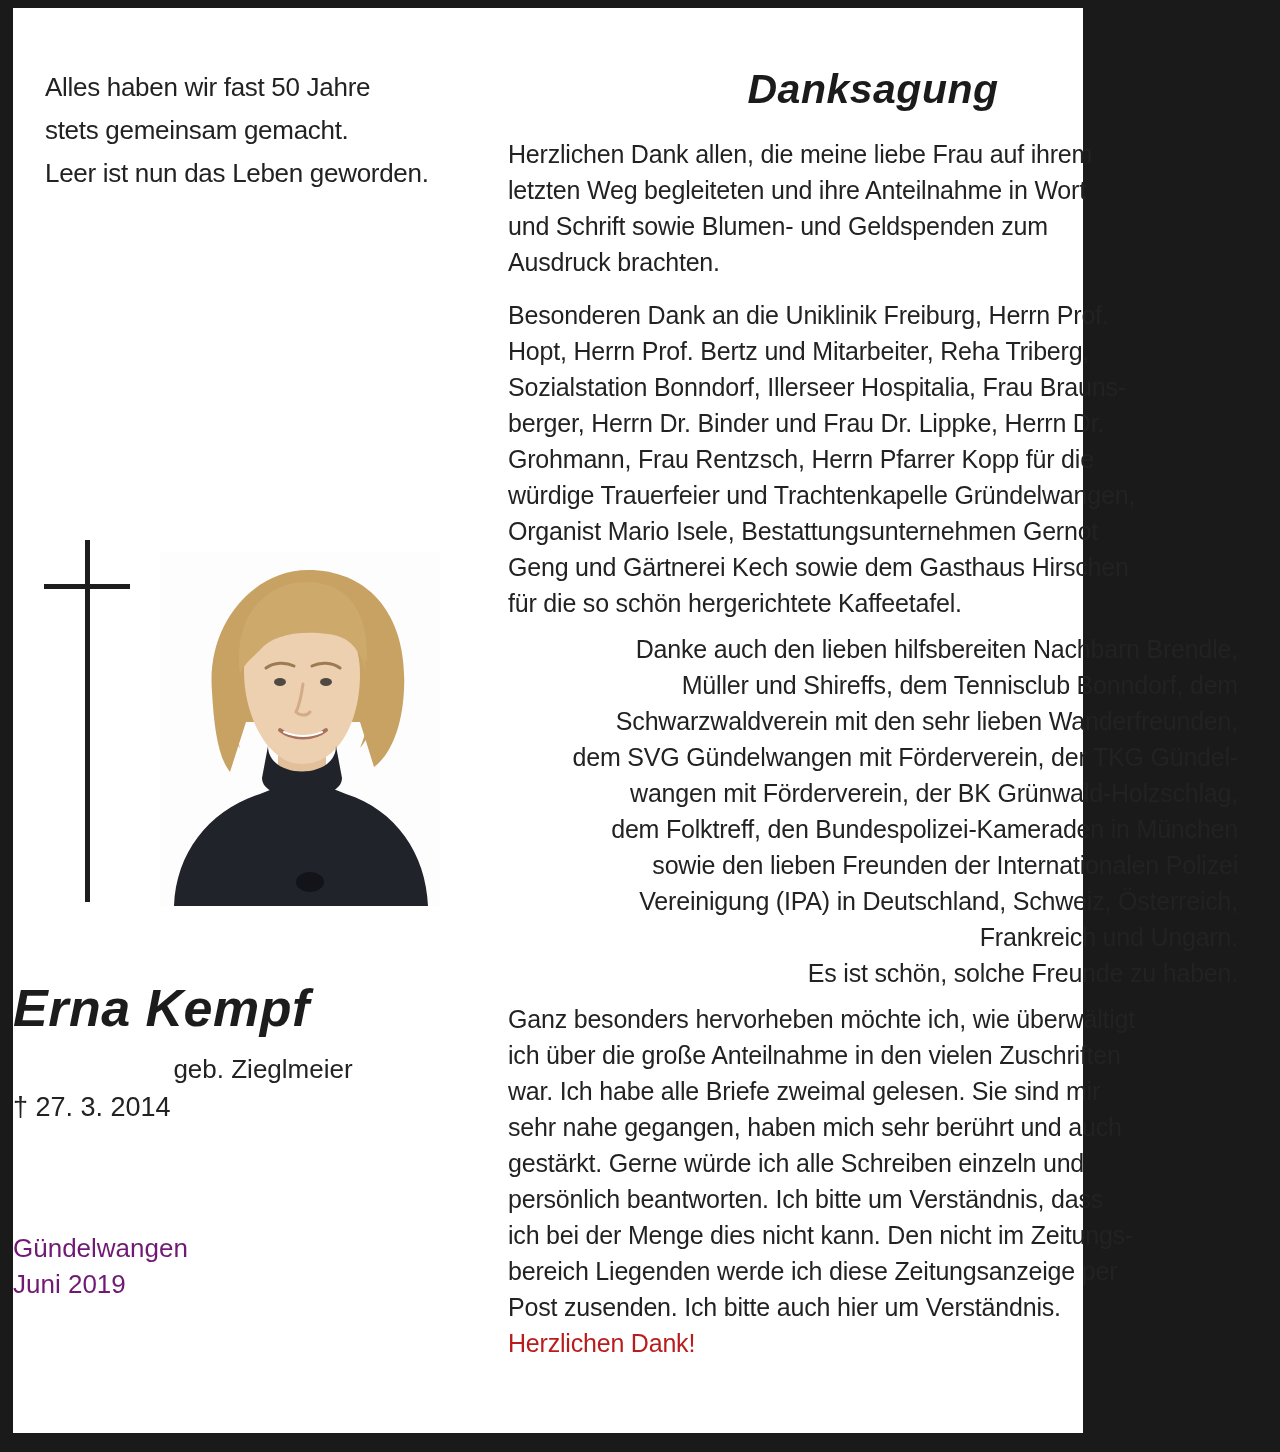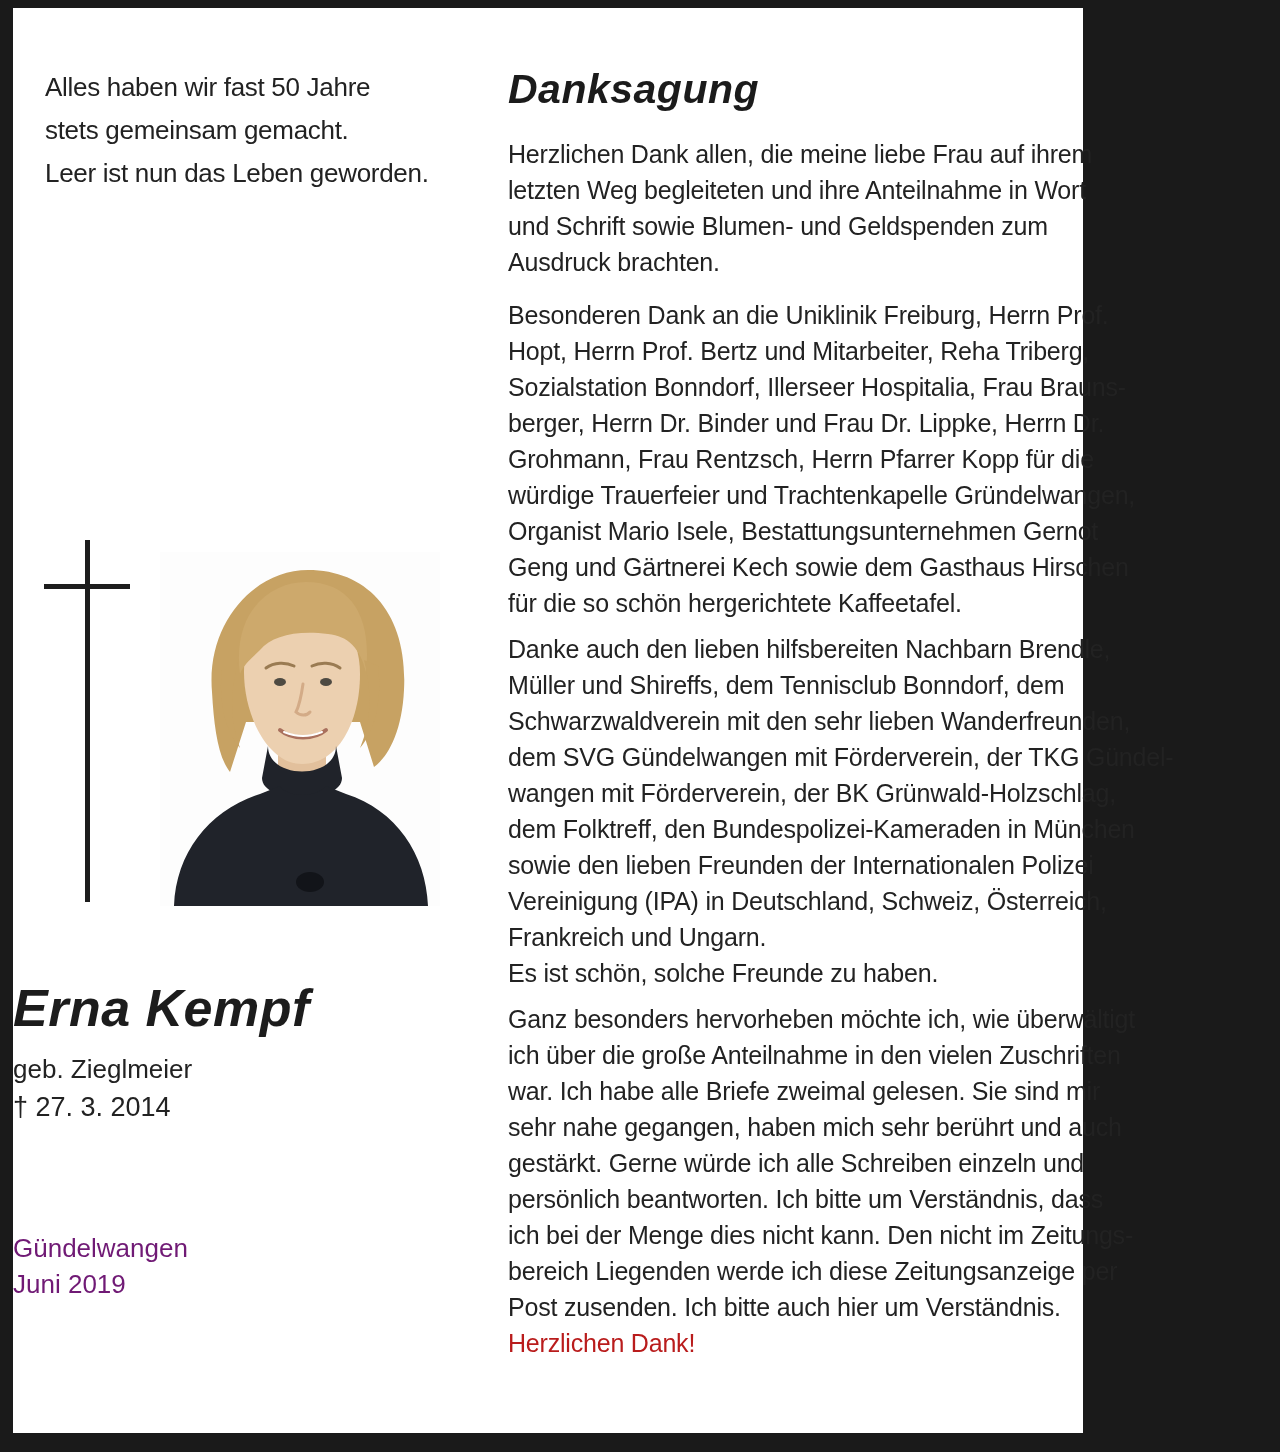--- a/index.html
+++ b/index.html
@@ -76,20 +76,21 @@
     font-weight: bold;
     font-style: italic;
     letter-spacing: 0.5px;
     color: #1c1c1c;
   }
   .birth-name {
     position: absolute;
     left: 0;
     top: 1046px;
     width: 500px;
+    text-align: center;
     font-size: 26px;
     font-weight: 500;
     color: #222;
   }
   .death-date {
     position: absolute;
     left: 0;
     top: 1084px;
     width: 500px;
     text-align: left;
@@ -116,41 +117,41 @@
     top: 0;
     width: 730px;
     height: 1425px;
   }
   .title {
     position: absolute;
     left: 0;
     top: 58px;
     width: 730px;
     margin: 0;
-    text-align: left;
+    text-align: center;
     font-size: 41px;
     font-weight: bold;
     font-style: italic;
     letter-spacing: 0.5px;
     color: #1b1b1b;
   }
   .para {
     position: absolute;
     left: 0;
     width: 730px;
     margin: 0;
     font-size: 25px;
     line-height: 36px;
     letter-spacing: -0.2px;
     font-weight: 500;
     color: #222;
   }
   .p1 { top: 128px; }
   .p2 { top: 289px; }
-  .p3 { top: 623px; }
+  .p3 { top: 623px; text-align: right; }
   .p4 { top: 993px; }
   .closing {
     position: absolute;
     left: 0;
     top: 1321px;
     width: 730px;
     font-size: 25px;
     font-weight: 500;
     letter-spacing: -0.2px;
     color: #b91c1c;

